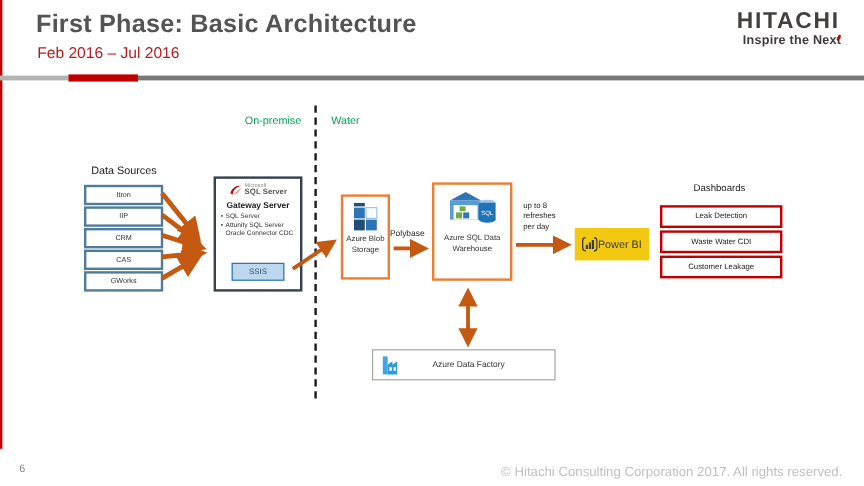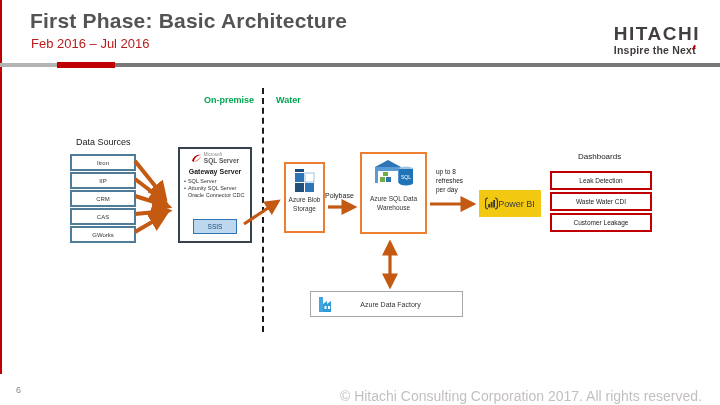--- a/index.html
+++ b/index.html
@@ -8,26 +8,26 @@
     font-family:"Liberation Sans",sans-serif;overflow:hidden;margin:0 auto;
   }
   .abs{position:absolute;}
   
   .left-bar{left:0;top:0;width:2px;height:374px;background:#C00000;}
   .title{left:30px;top:9px;font-size:21px;font-weight:bold;color:#545454;letter-spacing:.2px;}
   .subtitle{left:31px;top:36px;font-size:13px;color:#b91c1c;}
   .divider-gray1{left:0;top:63px;width:57px;height:4px;background:#b3b3b3;}
   .divider-red{left:57px;top:62px;width:58px;height:6px;background:#C00000;}
   .divider-gray2{left:115px;top:63px;width:605px;height:4px;background:#787878;}
-  .logo{right:20px;top:24px;text-align:left;line-height:1;}
+  .logo{right:20px;top:8px;text-align:right;line-height:1;}
   .logo-word{font-size:19px;font-weight:bold;letter-spacing:1.5px;color:#433f3f;}
   .logo-tag{font-size:10.5px;font-weight:bold;color:#3f3b3b;margin-top:2px;letter-spacing:.2px;}
   .logo-accent{display:inline-block;width:2px;height:5px;background:#C00000;transform:rotate(25deg);margin-left:-3px;vertical-align:top;}
   
-  .zone-label{font-size:9px;font-weight:bold;color:#00A551;}
+  .zone-label{font-size:9px;font-weight:normal;color:#00A551;}
   .zone-onprem{left:204px;top:95px;}
   .zone-cloud{left:276px;top:95px;}
   .dash-sep{left:262px;top:88px;height:244px;width:0;border-left:2px dashed #1a1a1a;}
   
   .ds-label{left:76px;top:137px;font-size:9px;color:#1a1a1a;}
   .ds-box{left:70px;width:62px;height:13px;background:#fff;border:2px solid #4e7c99;
           display:flex;align-items:center;justify-content:center;font-size:6px;color:#333;}
   
   .gw-box{left:178px;top:147px;width:74px;height:96px;background:#fff;border:2px solid #35424e;box-sizing:border-box;}
   .sql-logo{display:flex;align-items:center;justify-content:center;gap:2px;margin-top:4px;}
@@ -53,21 +53,21 @@
   .adf-box{left:310px;top:291px;width:153px;height:26px;background:#fff;border:1.5px solid #A6A6A6;box-sizing:border-box;
            display:flex;align-items:center;}
   .adf-icon{margin-left:7px;}
   .adf-label{flex:1;text-align:center;font-size:7px;color:#333;margin-right:14px;}
   
   .db-label{left:562px;top:152px;font-size:8px;color:#1a1a1a;padding-left:16px;}
   .db-box{left:550px;width:98px;height:15px;background:#fff;border:2px solid #C00000;
           display:flex;align-items:center;justify-content:center;font-size:6.5px;color:#222;box-sizing:content-box;}
   
   .page-num{left:16px;top:385px;font-size:9px;color:#8a8a8a;}
-  .copyright{right:18px;top:388px;font-size:14px;color:#c3bfbf;padding-left:28px;}
+  .copyright{right:18px;top:388px;font-size:11px;color:#c3bfbf;padding-left:28px;}
   .arrow-layer{left:0;top:0;width:720px;height:405px;pointer-events:none;}
 </style>
 </head>
 <body>
 
 <div class="slide">
 
   <div class="abs left-bar"></div>
   <div class="abs title">First Phase: Basic Architecture</div>
   <div class="abs subtitle">Feb 2016 – Jul 2016</div>

